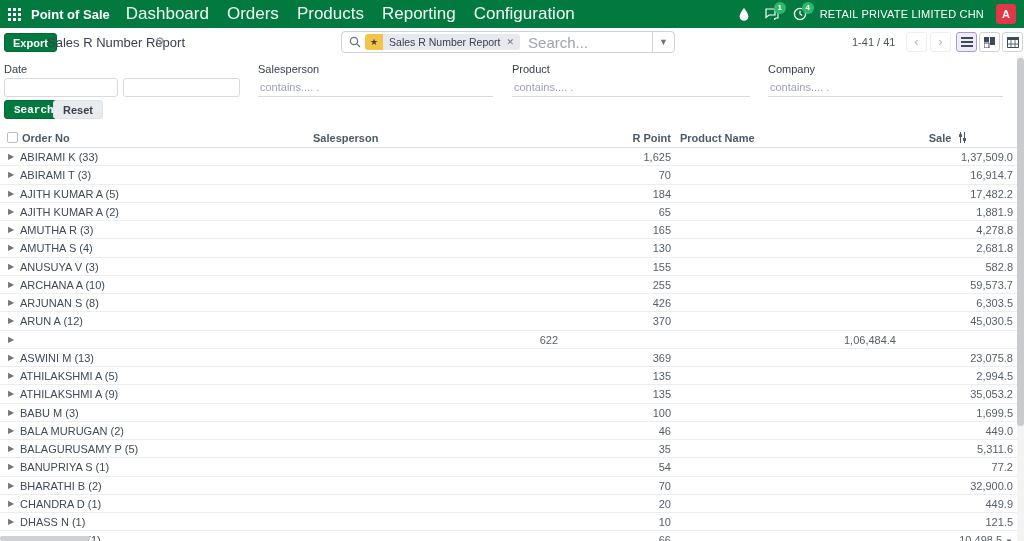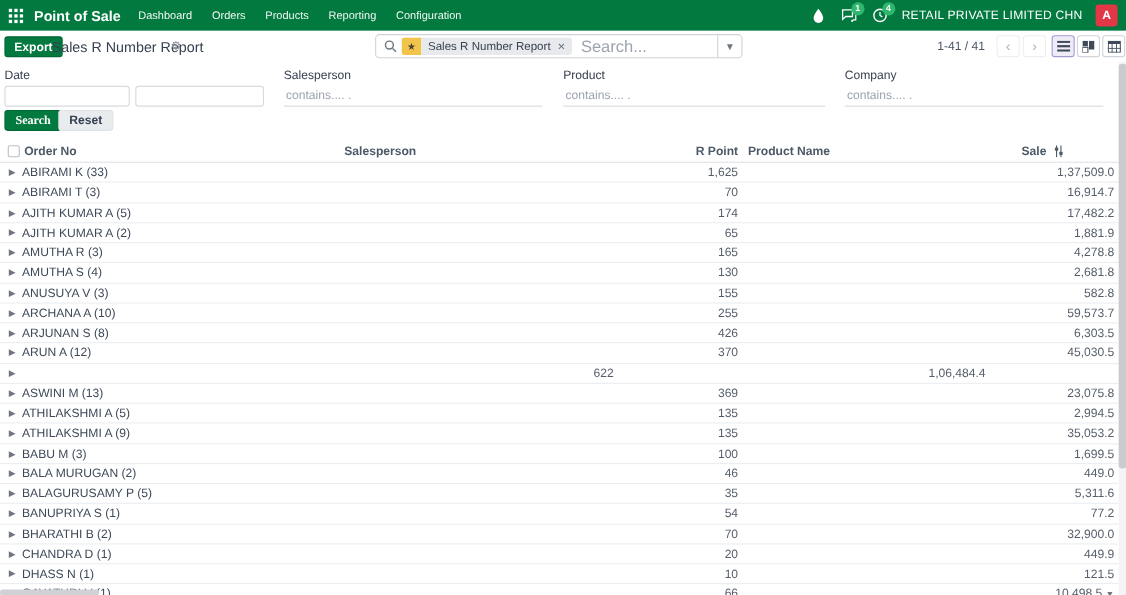--- a/index.html
+++ b/index.html
@@ -7,21 +7,21 @@
     font-family:"Liberation Sans", sans-serif; }
   .viewport { position:relative; width:1024px; height:541px; background:#fff; }
 
   
   .navbar { position:absolute; top:0; left:0; right:0; height:28px; background:#027a3f;
     display:flex; align-items:center; color:#fff; }
   .apps-grid { width:13px; height:13px; margin:0 10px 0 8px; display:grid;
     grid-template-columns:repeat(3,3px); grid-template-rows:repeat(3,3px); gap:2px; cursor:pointer; }
   .apps-grid i { background:#fff; display:block; }
   .brand { font-size:13px; font-weight:700; margin-right:16px; white-space:nowrap; }
-  .nav-menu { display:flex; gap:18px; font-size:10px; }
+  .nav-menu { display:flex; gap:18px; font-size:17px; }
   .nav-menu span { cursor:pointer; opacity:.95; white-space:nowrap; }
   .nav-right { margin-left:auto; display:flex; align-items:center; gap:12px; padding-right:8px; }
   .icon-wrap { position:relative; width:16px; height:16px; display:flex; align-items:center; justify-content:center; cursor:pointer; }
   .badge { position:absolute; top:-4px; right:-6px; min-width:12px; height:12px; border-radius:7px;
     background:#2fb86d; color:#fff; font-size:8px; line-height:12px; text-align:center; padding:0 2px; font-weight:700; }
   .company-name { font-size:11px; letter-spacing:.2px; white-space:nowrap; }
   .avatar { width:20px; height:20px; background:#e23747; border-radius:3px; color:#fff;
     font-size:11px; font-weight:700; display:flex; align-items:center; justify-content:center; cursor:pointer; }
 
   
@@ -57,21 +57,21 @@
   
   .filters { position:absolute; top:56px; left:0; right:7px; height:72px; background:#fff; }
   .f-label { position:absolute; top:7px; font-size:11px; font-weight:400; color:#374151; }
   .date-input { position:absolute; top:22px; height:19px; border:1px solid #d8dadd; border-radius:3px;
     background:#fff; font-size:11px; padding:0 5px; font-family:"Liberation Sans",sans-serif; }
   .line-input { position:absolute; top:22px; height:19px; border:none; border-bottom:1px solid #d8dadd;
     background:transparent; font-size:11px; color:#374151; padding:0 2px; font-family:"Liberation Sans",sans-serif; }
   .line-input::placeholder, .date-input::placeholder { color:#9ca3af; }
   .btn-search { position:absolute; left:4px; top:44px; height:19px; padding:0 9px; background:#027a3f; color:#fff;
     font-size:11px; font-weight:700; border:1px solid #026835; border-radius:3px; cursor:pointer;
-    font-family:Liberation Serif, serif; }
+    font-family:Liberation Mono, monospace; }
   .btn-reset { position:absolute; left:53px; top:44px; height:19px; padding:0 9px; background:#e9ecef; color:#374151;
     font-size:11px; font-weight:700; border:1px solid #dfe3e7; border-radius:3px; cursor:pointer;
     font-family:"Liberation Sans",sans-serif; }
 
   
   .grid-cols { display:grid; grid-template-columns:20px 280px 260px 113px 227px 1fr; }
   .thead { position:absolute; top:128px; left:0; right:7px; height:20px; border-bottom:1px solid #dee2e6;
     align-items:center; font-size:11px; font-weight:700; color:#4c5a67; }
   .th-check { width:11px; height:11px; border:1px solid #b9bec5; border-radius:2px; background:#fff;
     margin-left:7px; cursor:pointer; }
@@ -253,21 +253,21 @@
       <div></div>
       <div class="cell-sale">
         <span>16,914.7</span>
       </div>
     </div>
 
     <div class="trow grid-cols">
       <div class="cell-caret">▶</div>
       <div class="cell-name">AJITH KUMAR A (5)</div>
       <div></div>
-      <div class="cell-rnum">174</div>
+      <div class="cell-rnum">184</div>
       <div></div>
       <div class="cell-sale">
         <span>17,482.2</span>
       </div>
     </div>
 
     <div class="trow grid-cols">
       <div class="cell-caret">▶</div>
       <div class="cell-name">AJITH KUMAR A (2)</div>
       <div></div>

